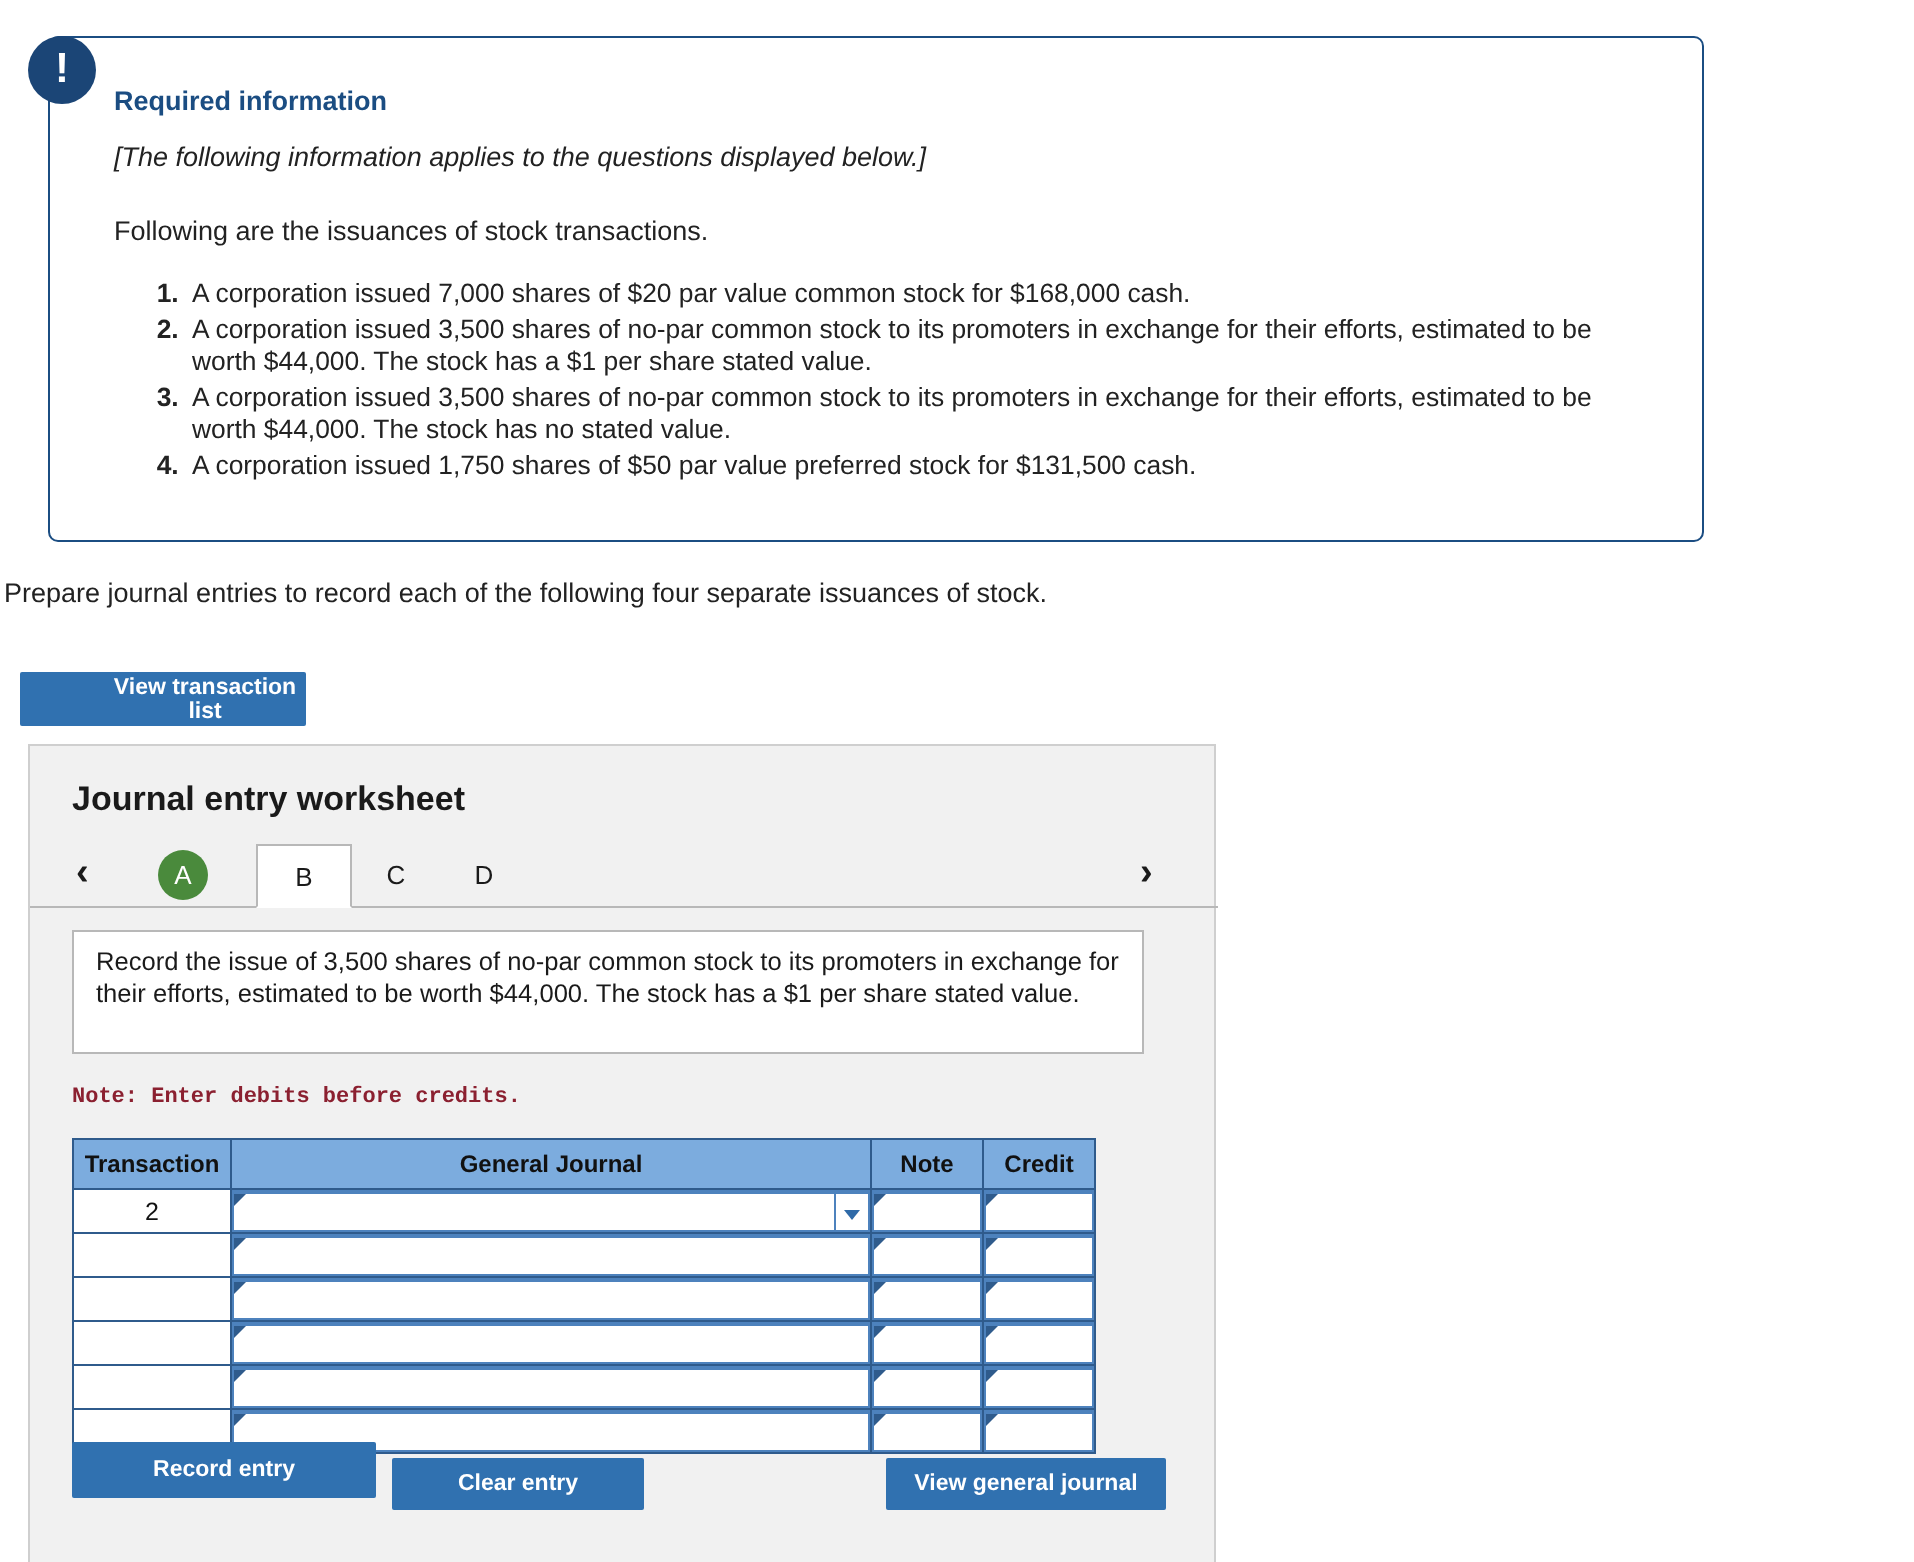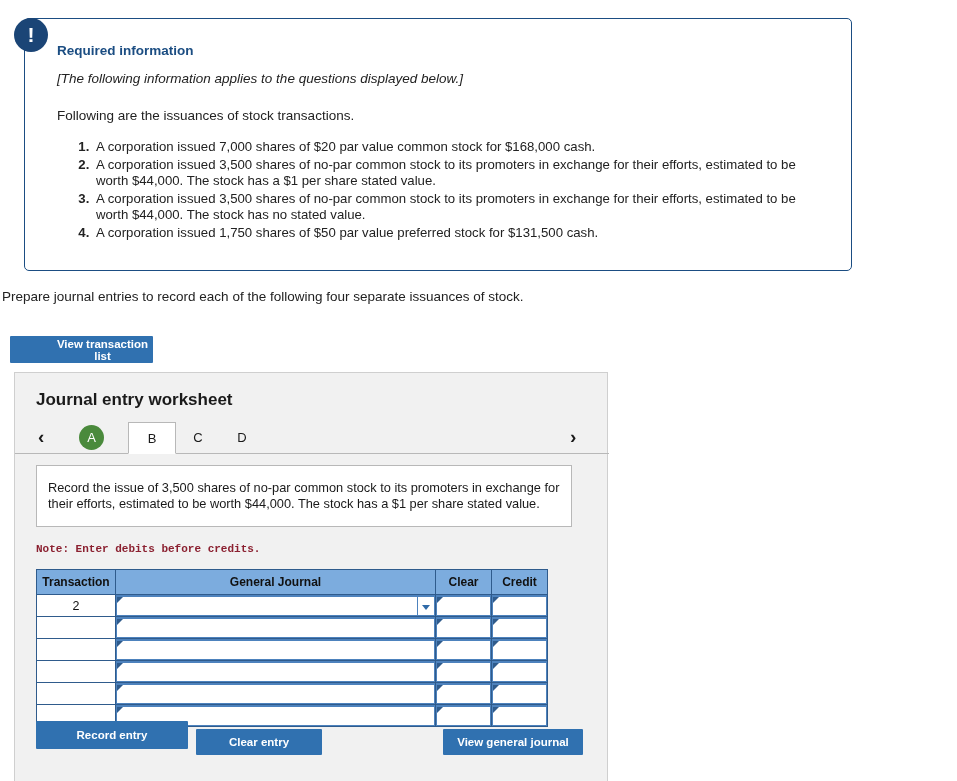--- a/index.html
+++ b/index.html
@@ -191,21 +191,21 @@
 
   
   #prompt-box {
     position: absolute;
     left: 21px;
     top: 92px;
     width: 536px;
     height: 62px;
     background: #ffffff;
     border: 1px solid #b8b8b8;
-    padding: 14px 10px 0 11px;
+    padding: 7px 10px 0 11px;
     font-size: 12.8px;
     line-height: 16px;
     color: #1a1a1a;
   }
   #note-text {
     position: absolute;
     left: 21px;
     top: 170px;
     font-size: 11px;
     font-weight: bold;
@@ -336,21 +336,21 @@
     <colgroup>
       <col class="col-tx">
         <col class="col-gj">
         <col class="col-debit">
         <col class="col-credit">
     </colgroup>
     <thead>
       <tr>
         <th>Transaction</th>
         <th>General Journal</th>
-        <th>Clear</th>
+        <th>Note</th>
         <th>Credit</th>
       </tr>
     </thead>
     <tbody>
       <tr>
         <td class="tx-cell">2</td>
         <td>
           <div class="cell-field">
             <span class="dropdown-caret"></span>
           </div>

